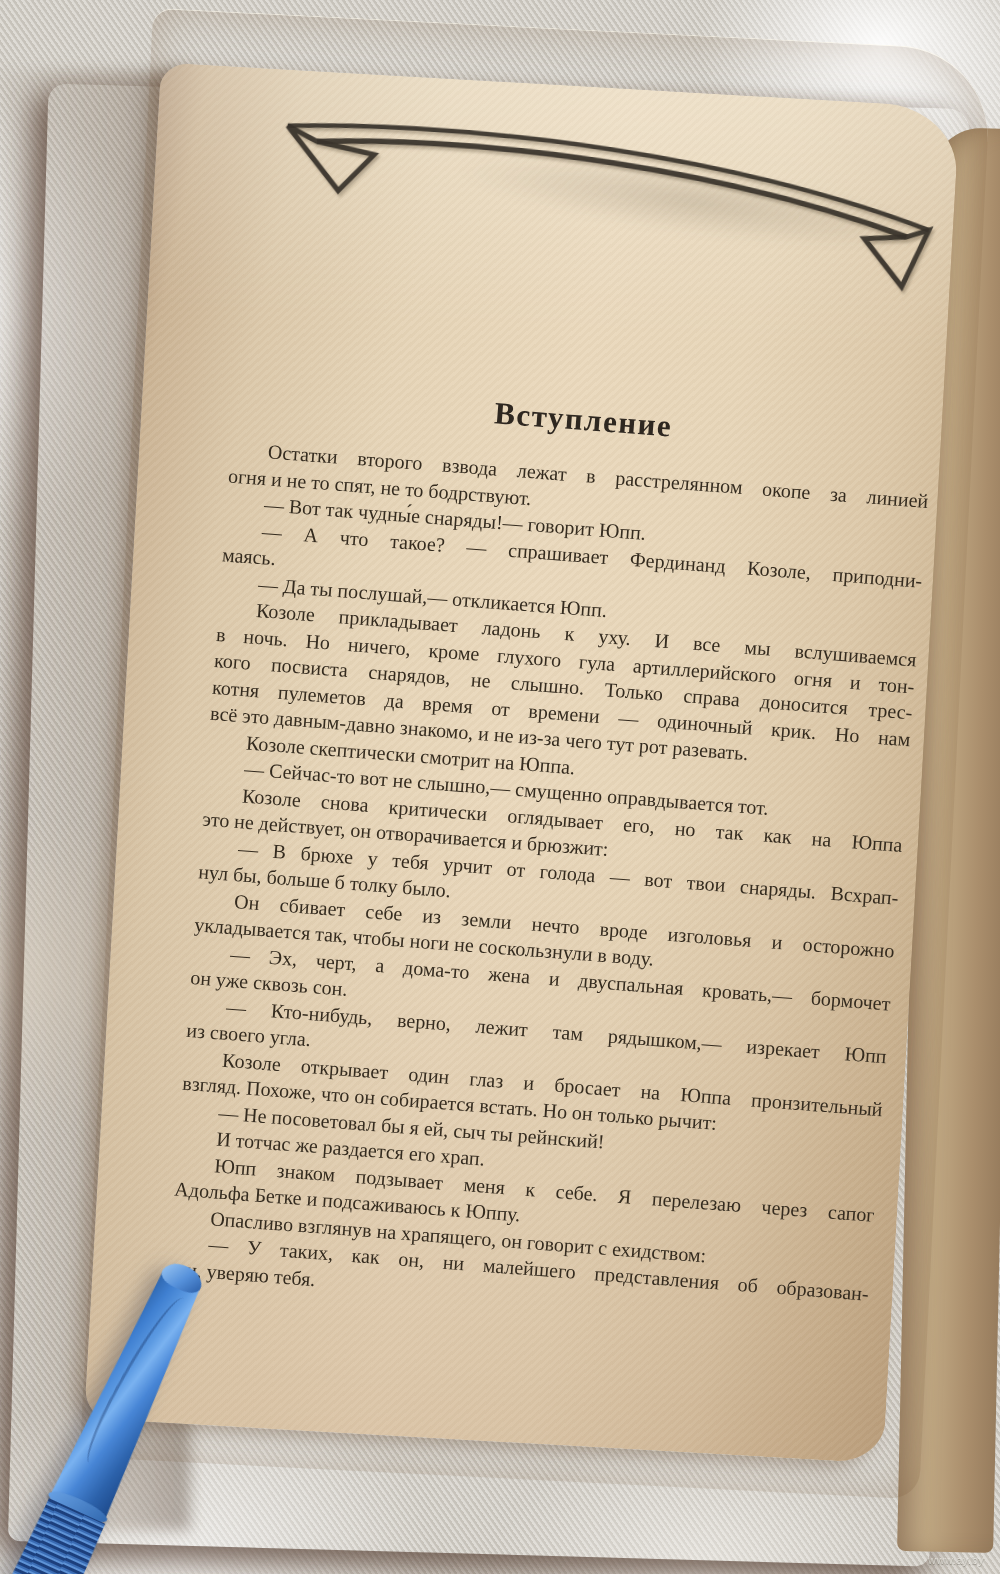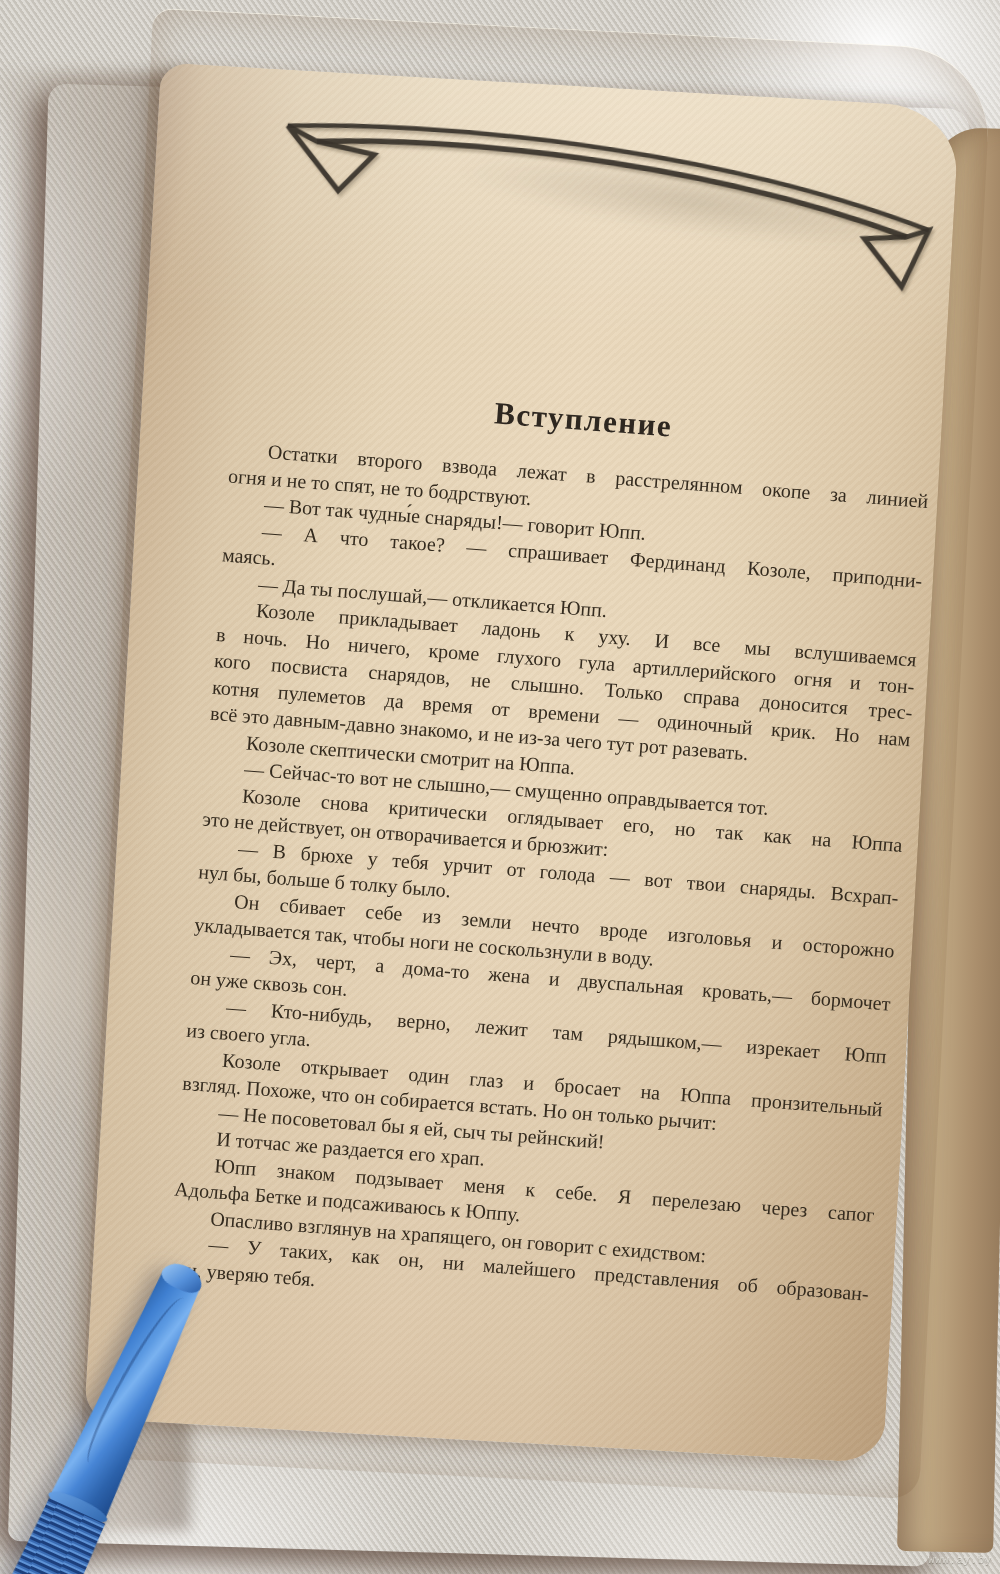--- a/index.html
+++ b/index.html
@@ -80,21 +80,21 @@
     border-left:3px solid rgba(18,44,92,.35);
     border-radius:60% 0 0 45% / 70% 0 0 45%;transform:rotate(4deg);}
   .pen-ring{top:256px;left:0;width:64px;height:16px;border-radius:50%;
     background:linear-gradient(120deg,#6aa3e6,#2f66ad);
     box-shadow:0 2px 3px rgba(10,30,70,.45);}
   .pen-barrel{top:268px;left:-2px;width:70px;height:175px;
     clip-path:polygon(6% 0,94% 0,100% 100%,0 100%);
     background:repeating-linear-gradient(178deg,#1c3f7c 0 3px,#3a6cb4 3px 5px,#5e93d6 5px 7px);}
 
   
-  .watermark{left:928px;top:1554px;font-family:Liberation Mono, monospace;font-size:11px;
+  .watermark{left:928px;top:1554px;font-family:Liberation Sans, sans-serif;font-size:11px;
     color:rgba(245,243,238,.62);letter-spacing:.5px;
     text-shadow:0 1px 1px rgba(90,85,75,.55);}
 </style>
 </head>
 <body>
 
 <div class="scene">
 
   <div class="cloth"></div>
   <div class="cloth-shadow-left"></div>

